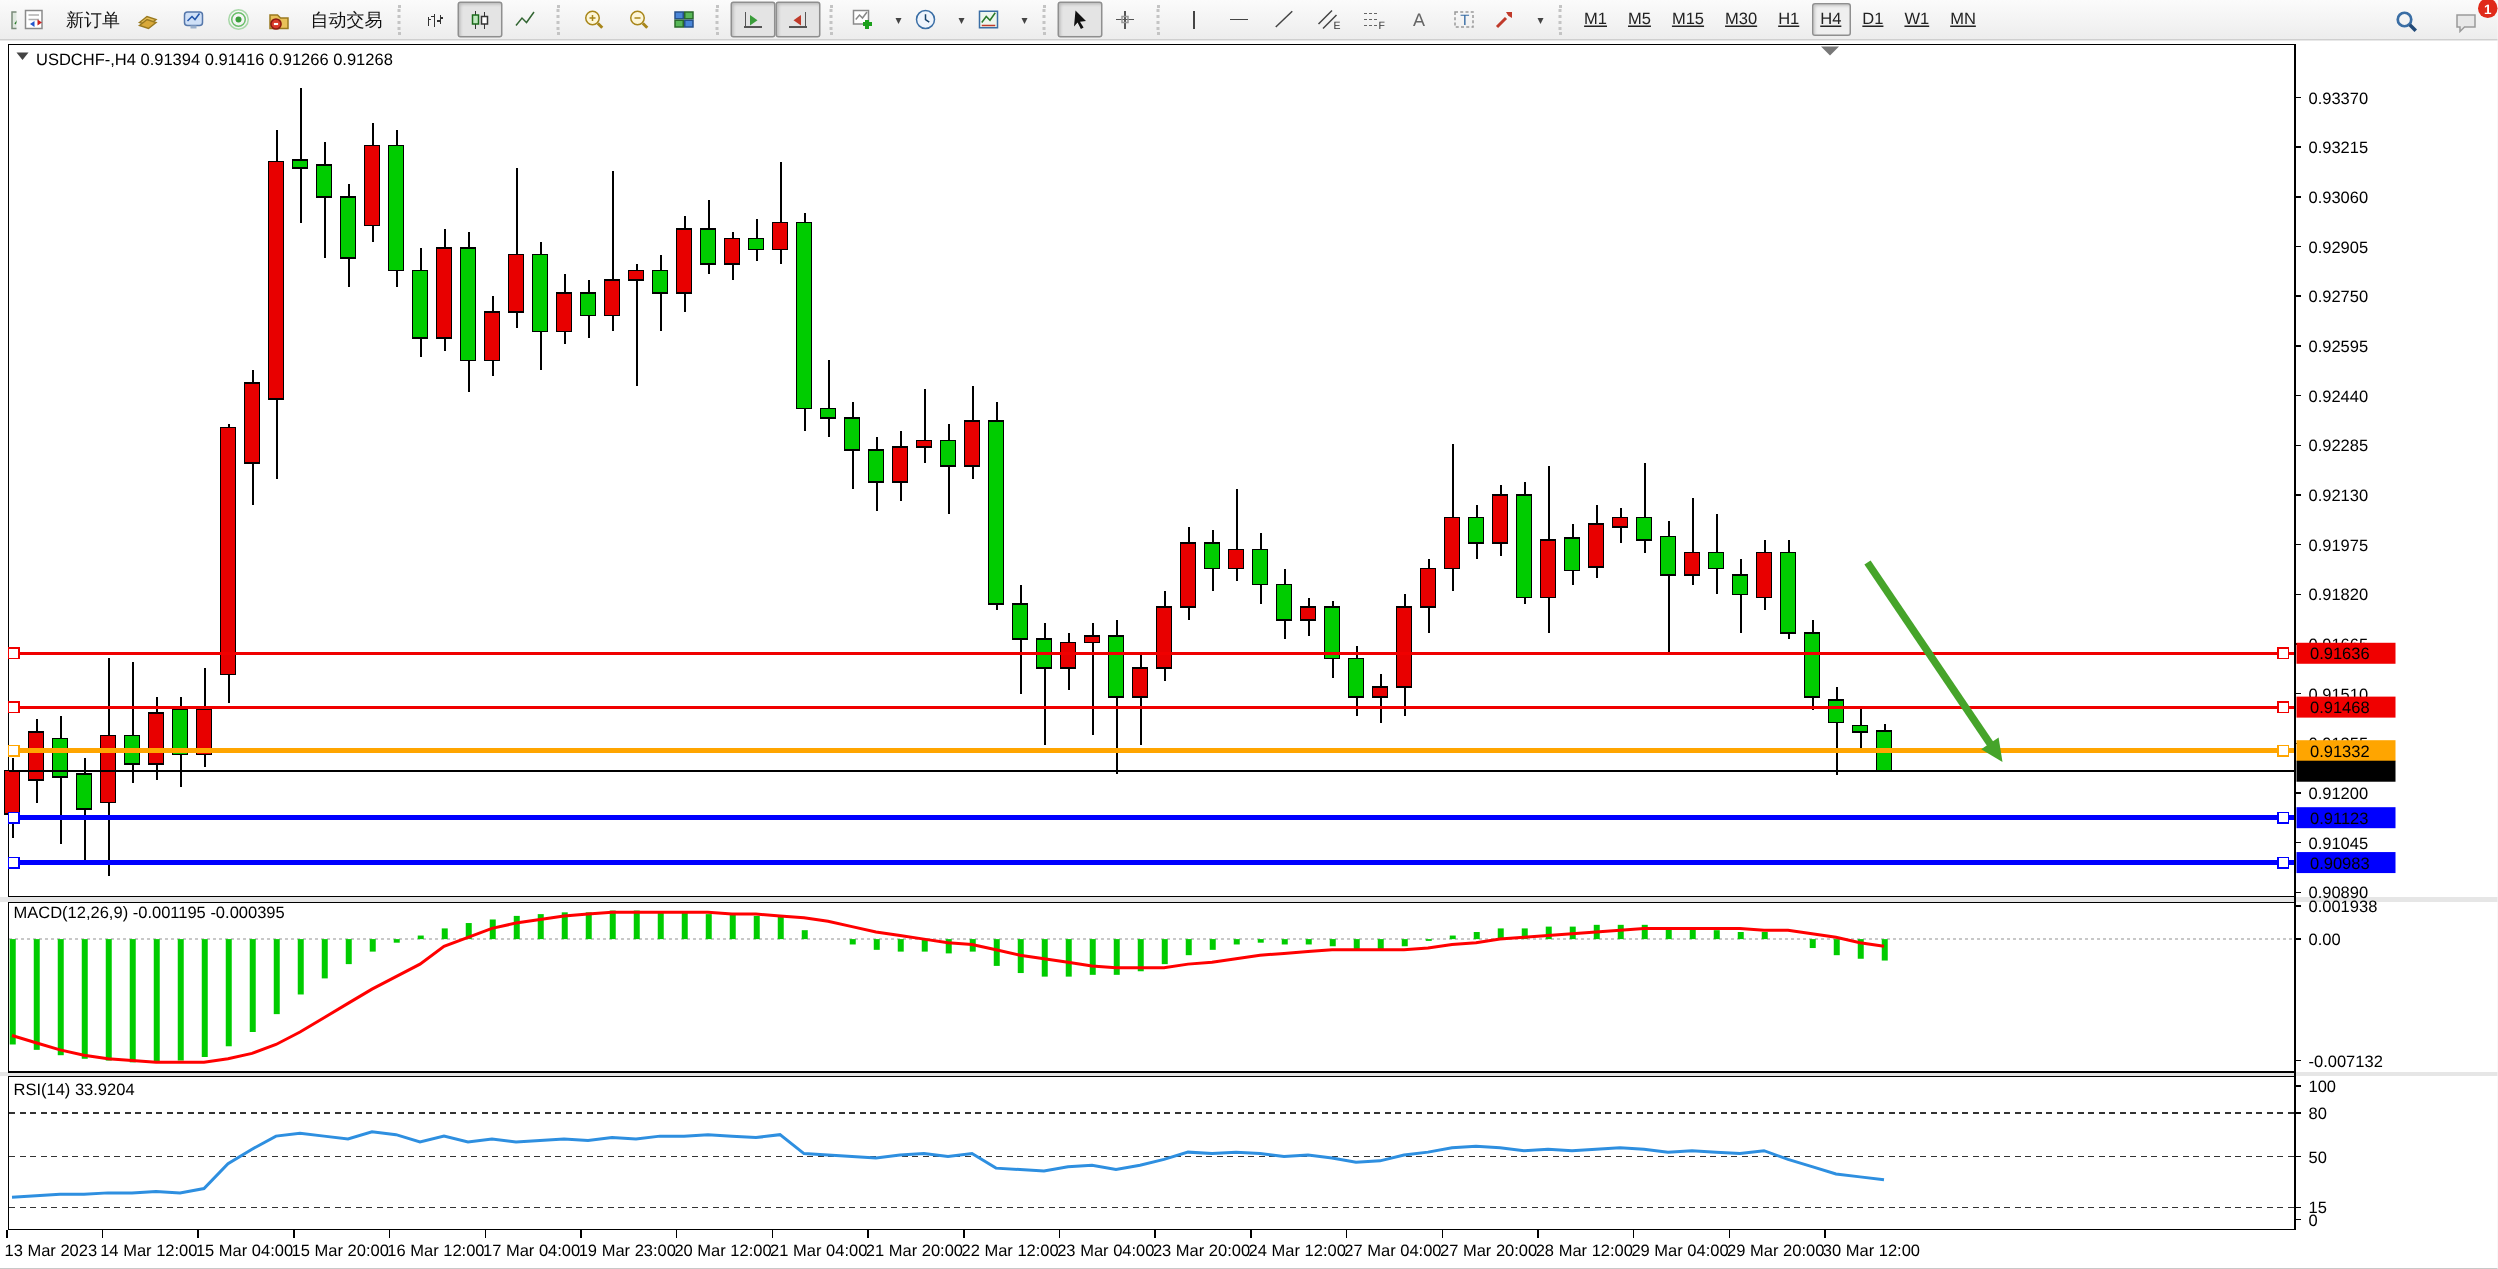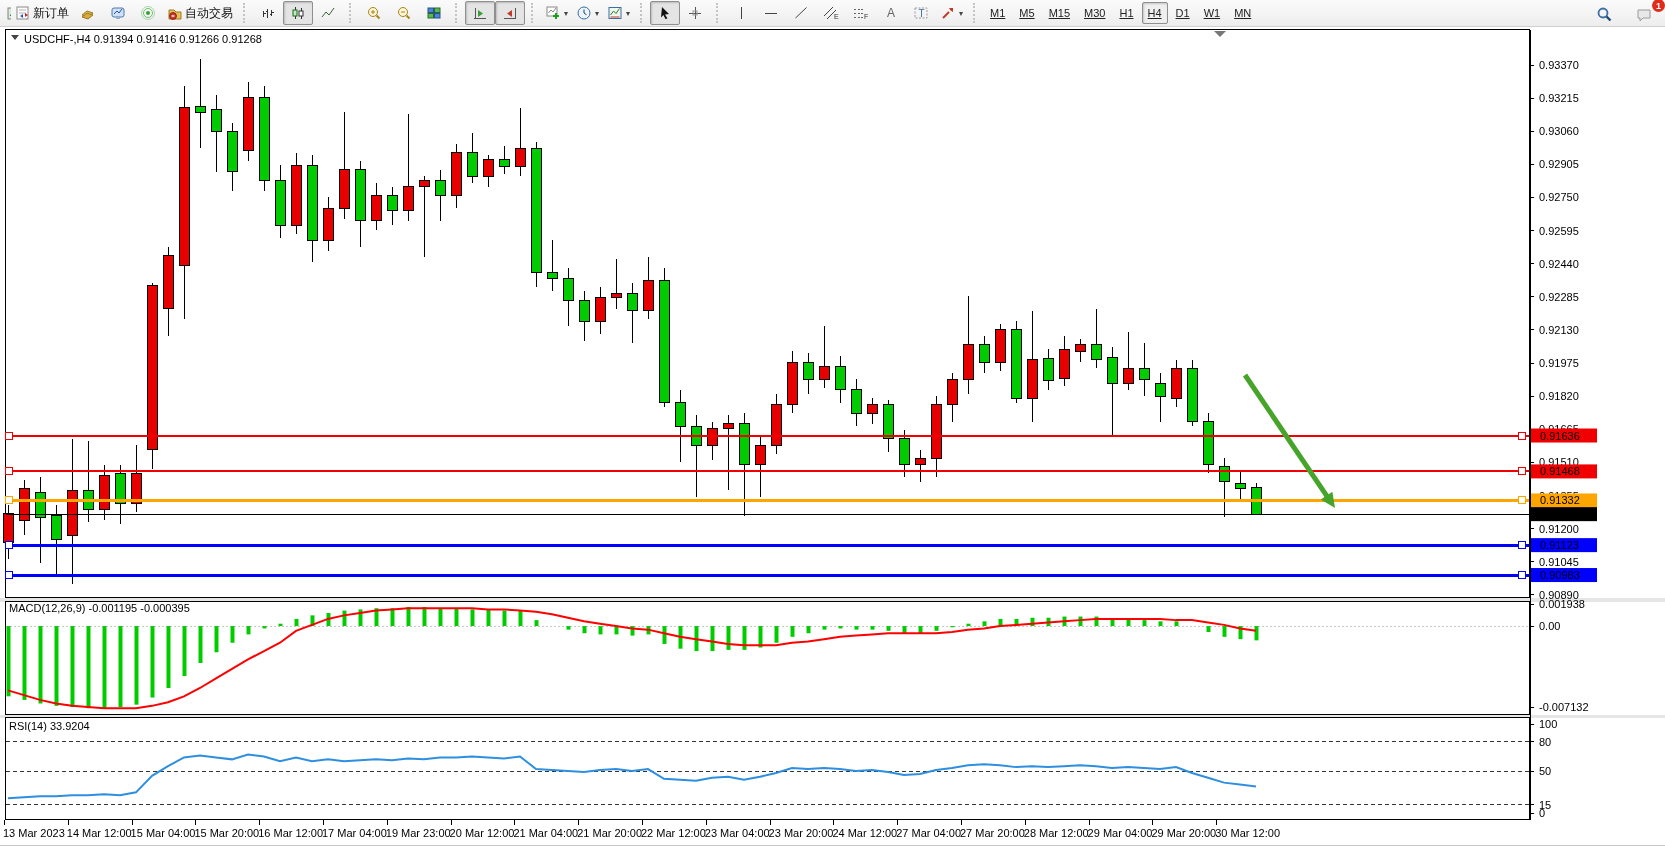--- a/index.html
+++ b/index.html
@@ -2,21 +2,21 @@
 <html><head>
 <meta charset="utf-8">
 <style>
   html,body{margin:0;padding:0;}
   body{width:1665px;height:846px;overflow:hidden;background:#f0f0f0;
        font-family:"Liberation Sans",sans-serif;-webkit-font-smoothing:none;}
   .toolbar{position:absolute;left:0;top:0;width:1665px;height:27px;box-sizing:border-box;
        background:linear-gradient(#fbfbfb,#ededed);border-bottom:1px solid #cfcfcf;
        display:flex;align-items:center;padding:0 2px;}
   .tb-btn{height:22px;min-width:22px;display:flex;align-items:center;justify-content:center;
-       gap:2px;padding:0 3px;border:1px solid transparent;border-radius:2px;font-size:12px;
+       gap:13px;padding:0 3px;border:1px solid transparent;border-radius:2px;font-size:12px;
        color:#111;white-space:nowrap;cursor:default;}
   .tb-btn.pressed{background:#e4e4e4;border:1px solid #8f8f8f;
        box-shadow:inset 1px 1px 2px rgba(0,0,0,0.18);}
   .tb-sep{width:4px;height:20px;border-left:2px dotted #c4c4c4;margin:0 4px 0 6px;}
   .tb-caret{font-size:8px;color:#444;margin-left:1px;}
   .tf-btn{height:20px;padding:0 5px;display:flex;align-items:center;border:1px solid transparent;
        border-radius:2px;font-size:11px;color:#222;margin:0 1px;text-decoration:underline;}
   .tf-btn.active{background:#efefef;border:1px solid #8f8f8f;
        box-shadow:inset 1px 1px 2px rgba(0,0,0,0.18);}
   .tb-right{position:absolute;right:6px;top:2px;display:flex;align-items:center;gap:10px;}

